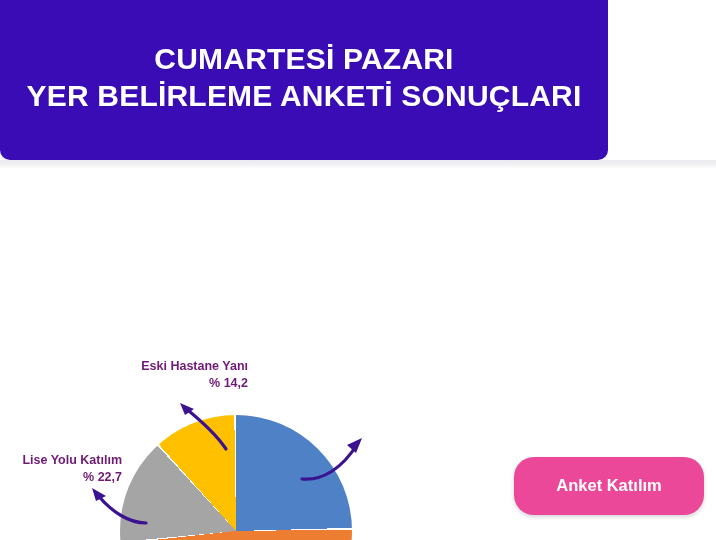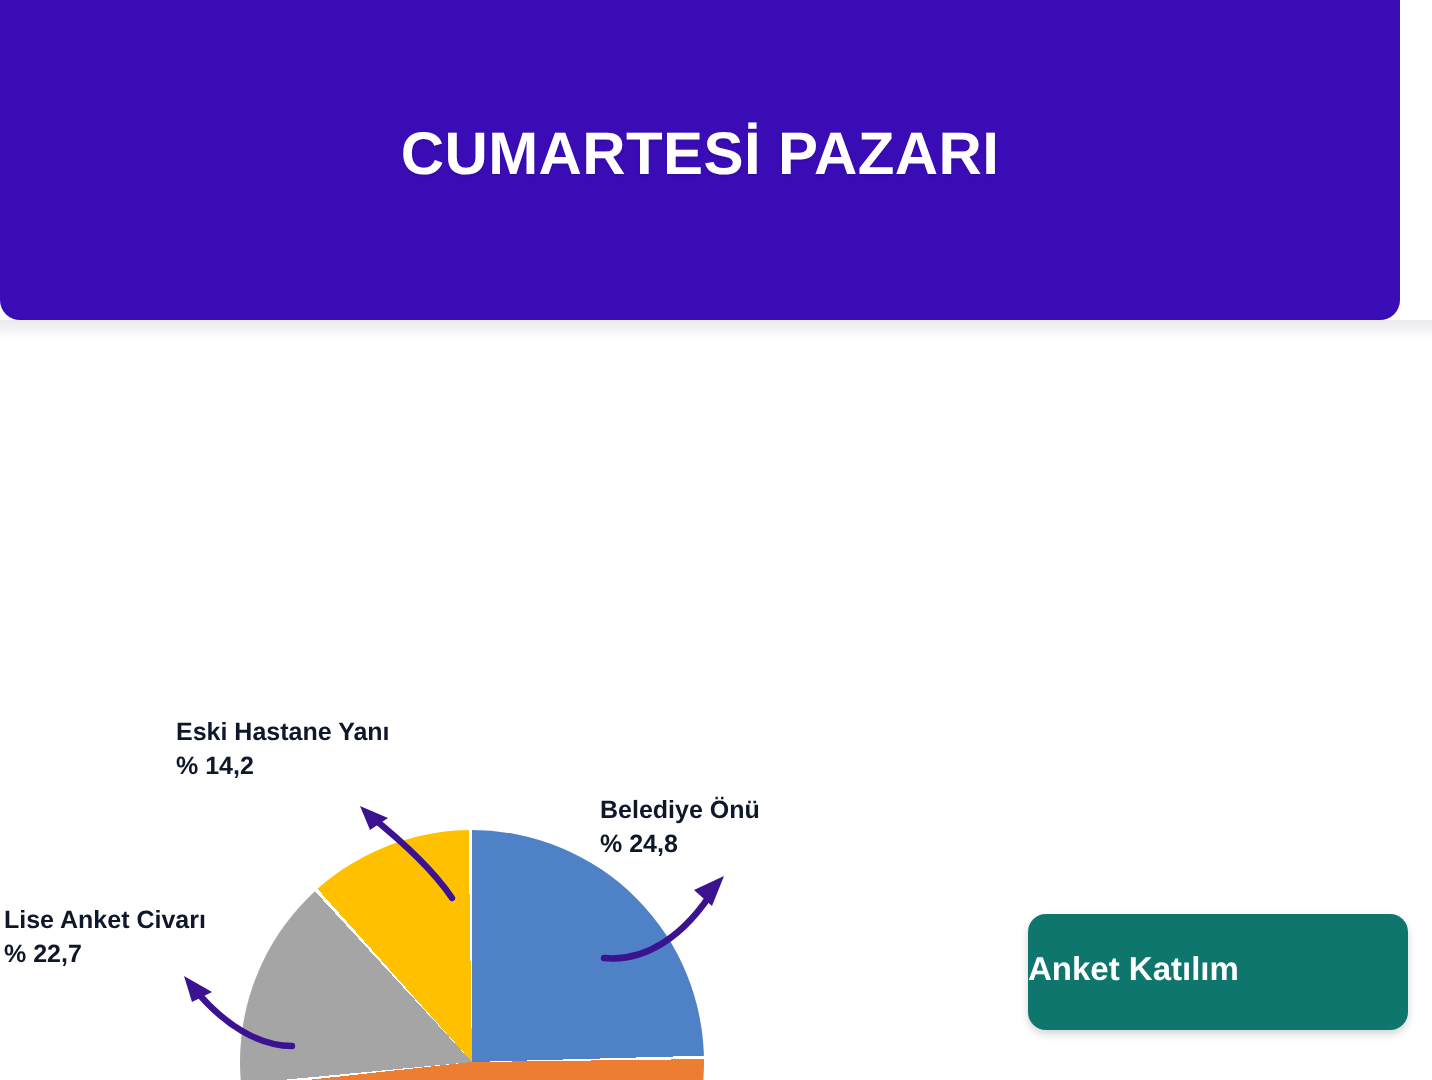--- a/index.html
+++ b/index.html
@@ -22,21 +22,21 @@
     height: 540px;
     background: #ffffff;
     overflow: hidden;
   }
 
   
   .header-banner {
     position: absolute;
     left: 0;
     top: 0;
-    width: 700px;
+    width: 608px;
     height: 160px;
     background: #3a0cb5;
     border-bottom-left-radius: 10px;
     border-bottom-right-radius: 10px;
     display: flex;
     flex-direction: column;
     align-items: center;
     justify-content: center;
     box-sizing: border-box;
     padding-bottom: 4px;
@@ -91,25 +91,25 @@
       #a5a5a5 266.3deg 319.94deg,
       #ffffff 319.94deg 320.8deg,
       #ffc000 320.8deg 359.2deg,
       #ffffff 359.2deg 360deg
     );
   }
 
   
   .callout {
     position: absolute;
-    color: #0f172a;
+    color: #701a75;
     font-weight: bold;
     font-size: 12.5px;
     line-height: 1.35;
-    text-align: left;
+    text-align: right;
     white-space: nowrap;
   }
   .callout .cl-name { display: block; }
   .callout .cl-val  { display: block; }
 
   .callout-eski     { left: 88px;  top: 189px; width: 160px; }
   .callout-lise     { left: 2px;   top: 283px; width: 120px; }
   .callout-belediye { left: 300px; top: 228px; width: 130px; }
 
   
@@ -131,74 +131,71 @@
   .arrow-lise     { left: 74px;  top: 310px; width: 78px;  height: 52px; }
   .arrow-belediye { left: 298px; top: 262px; width: 78px;  height: 56px; }
 
   
   .participation-box {
     position: absolute;
     left: 514px;
     top: 288px;
     width: 190px;
     height: 58px;
-    background: #0f766e;
-    border-radius: 9px;
+    background: #ec4899;
+    border-radius: 20px;
     display: flex;
     flex-direction: column;
-    align-items: flex-start;
+    align-items: center;
     justify-content: center;
     box-shadow: 0 2px 4px rgba(0,0,0,0.17);
   }
   .participation-box span {
     color: #ffffff;
     font-weight: bold;
     font-size: 16.5px;
     line-height: 1.28;
     white-space: nowrap;
   }
 </style>
 </head>
 <body>
 
 <div class="poster">
 
   <div class="header-banner">
     <div class="header-title-line">CUMARTESİ PAZARI</div>
+    <div class="header-title-line">YER BELİRLEME ANKETİ SONUÇLARI</div>
   </div>
   <div class="header-shadow"></div>
 
   <div class="content-card">
 
     <div class="pie-wrap">
       <div class="pie" style="background: conic-gradient(rgb(79, 129, 199) 0deg, rgb(79, 129, 199) 88.43deg, rgb(255, 255, 255) 88.43deg, rgb(255, 255, 255) 89.28deg, rgb(237, 125, 49) 89.28deg, rgb(237, 125, 49) 263.75deg, rgb(255, 255, 255) 263.75deg, rgb(255, 255, 255) 264.6deg, rgb(165, 165, 165) 264.6deg, rgb(165, 165, 165) 317.39deg, rgb(255, 255, 255) 317.39deg, rgb(255, 255, 255) 318.24deg, rgb(255, 192, 0) 318.24deg, rgb(255, 192, 0) 359.15deg, rgb(255, 255, 255) 359.15deg, rgb(255, 255, 255) 360deg);"></div>
     </div>
 
     <div class="callout callout-eski">
       <span class="cl-name">Eski Hastane Yanı</span>
       <span class="cl-val">% 14,2</span>
     </div>
     <svg class="arrow-svg arrow-eski" viewBox="0 0 80 62">
       <path d="M66 58 C 58 46, 44 32, 24 16"></path>
       <polygon points="20,12 34,18 25,24"></polygon>
     </svg>
 
     <div class="callout callout-lise">
-      <span class="cl-name">Lise Anket Civarı</span>
+      <span class="cl-name">Lise Yolu Katılım</span>
       <span class="cl-val">% 22,7</span>
     </div>
     <svg class="arrow-svg arrow-lise" viewBox="0 0 78 52">
       <path d="M72 44 C 56 44, 38 34, 22 14"></path>
       <polygon points="18,9 32,17 22,22"></polygon>
     </svg>
 
-    <div class="callout callout-belediye">
-      <span class="cl-name">Belediye Önü</span>
-      <span class="cl-val">% 24,8</span>
-    </div>
     <svg class="arrow-svg arrow-belediye" viewBox="0 0 78 56">
       <path d="M4 48 C 24 50, 44 38, 60 12"></path>
       <polygon points="64,7 58,22 49,14"></polygon>
     </svg>
 
     <div class="participation-box">
       <span>Anket Katılım</span>
     </div>
 
   </div>

